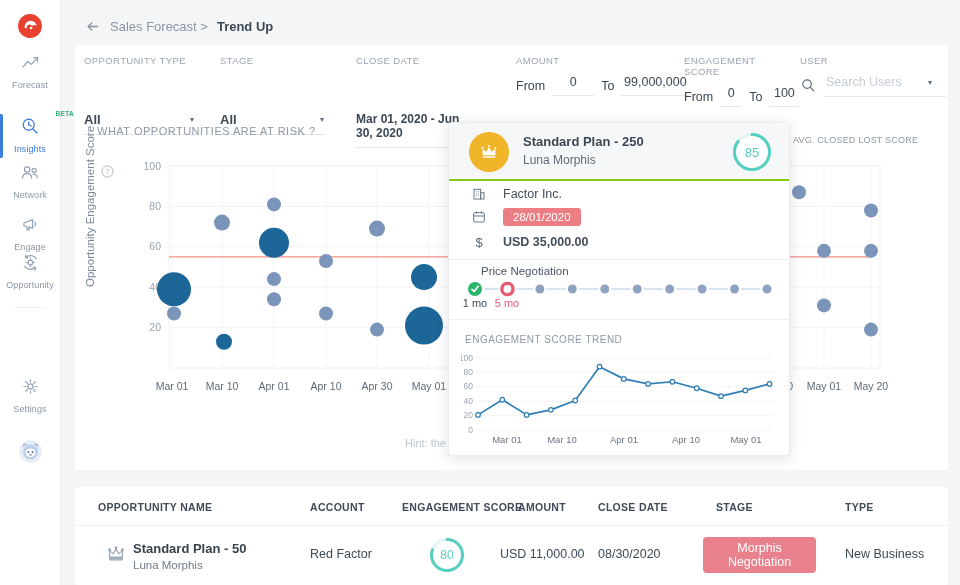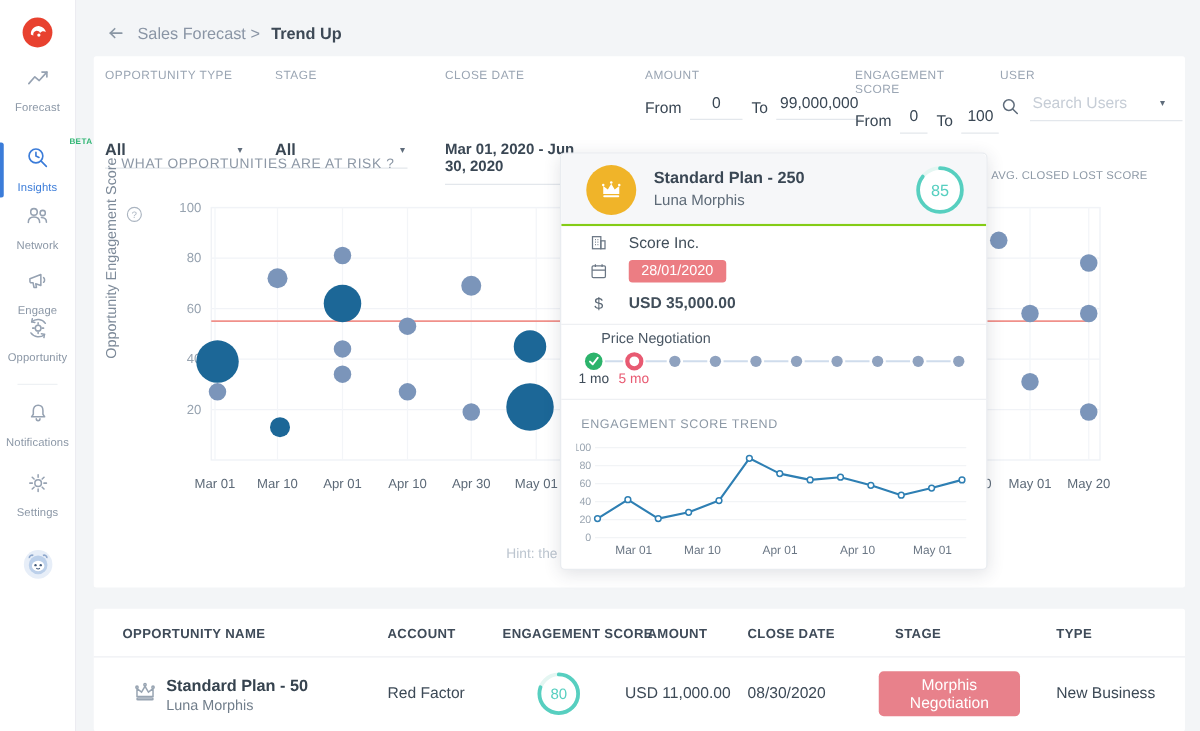--- a/index.html
+++ b/index.html
@@ -147,29 +147,20 @@
             <path d="M6.7 3.4 L6.2 6.3 L9 6.8"></path>
           <path d="M5.4 16.4 A8.3 8.3 0 0 0 17.8 17.8"></path>
             <path d="M17.3 20.6 L17.8 17.7 L15 17.2"></path>
         </svg>
       </span>
       <span class="lbl" data-interactable="false">Opportunity</span>
     </div>
 
     <div class="side-divider" data-interactable="false"></div>
 
-    <div class="nav-item" style="top:320px" data-interactable="true">
-      <span data-interactable="false">
-        <svg width="21" height="21" viewBox="0 0 24 24" fill="none" stroke="#96a2b2" stroke-width="1.4" stroke-linecap="round" stroke-linejoin="round">
-          <path d="M12 4.8 c-2.9 0-4.4 2-4.4 4.8 v3.4 l-1.6 2.4 h12 l-1.6-2.4 v-3.4 c0-2.8-1.5-4.8-4.4-4.8 z"></path>
-          <path d="M10.3 17.2 a1.7 1.7 0 0 0 3.4 0"></path>
-        </svg>
-      </span>
-      <span class="lbl" data-interactable="false">Notifications</span>
-    </div>
 
     <div class="nav-item" style="top:376px" data-interactable="true">
       <span data-interactable="false">
         <svg width="21" height="21" viewBox="0 0 24 24" fill="none" stroke="#96a2b2" stroke-width="1.4" stroke-linecap="round">
           <circle cx="12" cy="12" r="3"></circle>
           <path d="M12 4.4v2.3M12 17.3v2.3M4.4 12h2.3M17.3 12h2.3M6.6 6.6l1.7 1.7M15.7 15.7l1.7 1.7M17.4 6.6l-1.7 1.7M8.3 15.7l-1.7 1.7"></path>
         </svg>
       </span>
       <span class="lbl" data-interactable="false">Settings</span>
     </div>
@@ -357,21 +348,21 @@
     </div>
 
     <div class="pop-row" style="top:61px" data-interactable="false">
       <span data-interactable="false" style="line-height:0;width:16px">
         <svg width="16" height="16" viewBox="0 0 24 24" fill="none" stroke="#6a7684" stroke-width="1.5">
           <rect x="4.5" y="5" width="10" height="14.5"></rect>
             <rect x="14.5" y="10" width="5" height="9.5"></rect>
           <path d="M7.5 8.5h1M10.5 8.5h1M7.5 11.5h1M10.5 11.5h1M7.5 14.5h1M10.5 14.5h1"></path>
         </svg>
       </span>
-      <span class="txt" data-interactable="false">Score Inc.</span>
+      <span class="txt" data-interactable="false">Factor Inc.</span>
     </div>
 
     <div class="pop-row" style="top:84px" data-interactable="false">
       <span data-interactable="false" style="line-height:0;width:16px">
         <svg width="16" height="16" viewBox="0 0 24 24" fill="none" stroke="#6a7684" stroke-width="1.5">
           <rect x="4" y="5.5" width="16" height="14" rx="1.5"></rect>
             <path d="M8 3.5v3.5M16 3.5v3.5M4 10.5h16"></path>
         </svg>
       </span>
       <span class="date-badge" data-interactable="false">28/01/2020</span>

